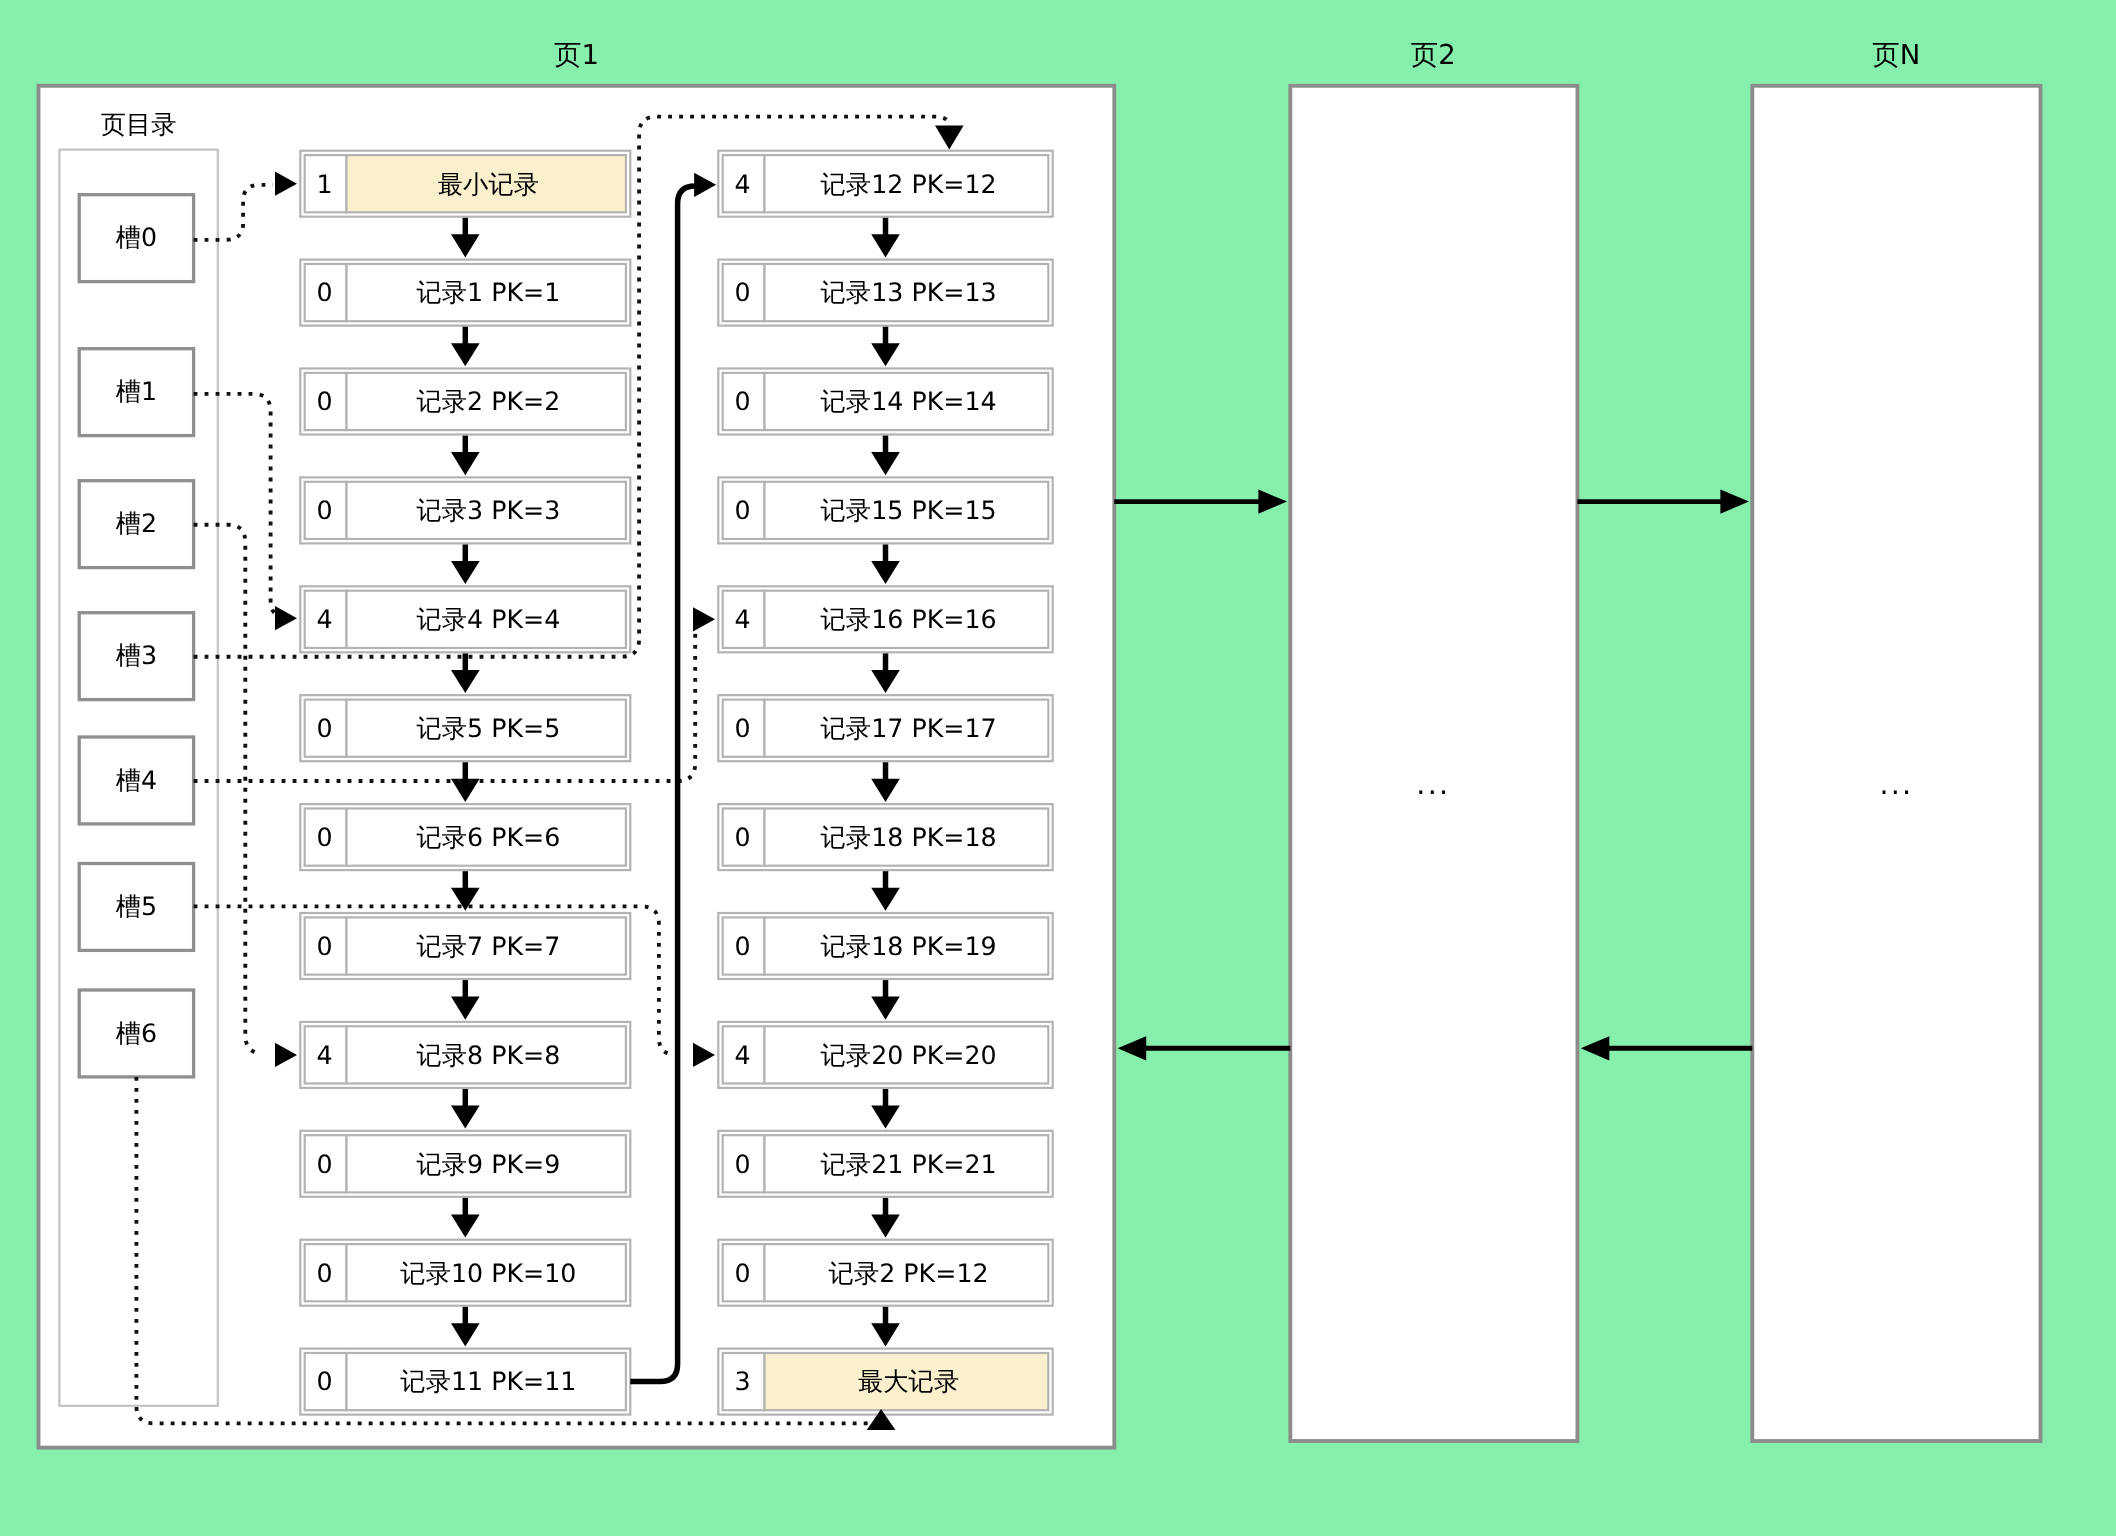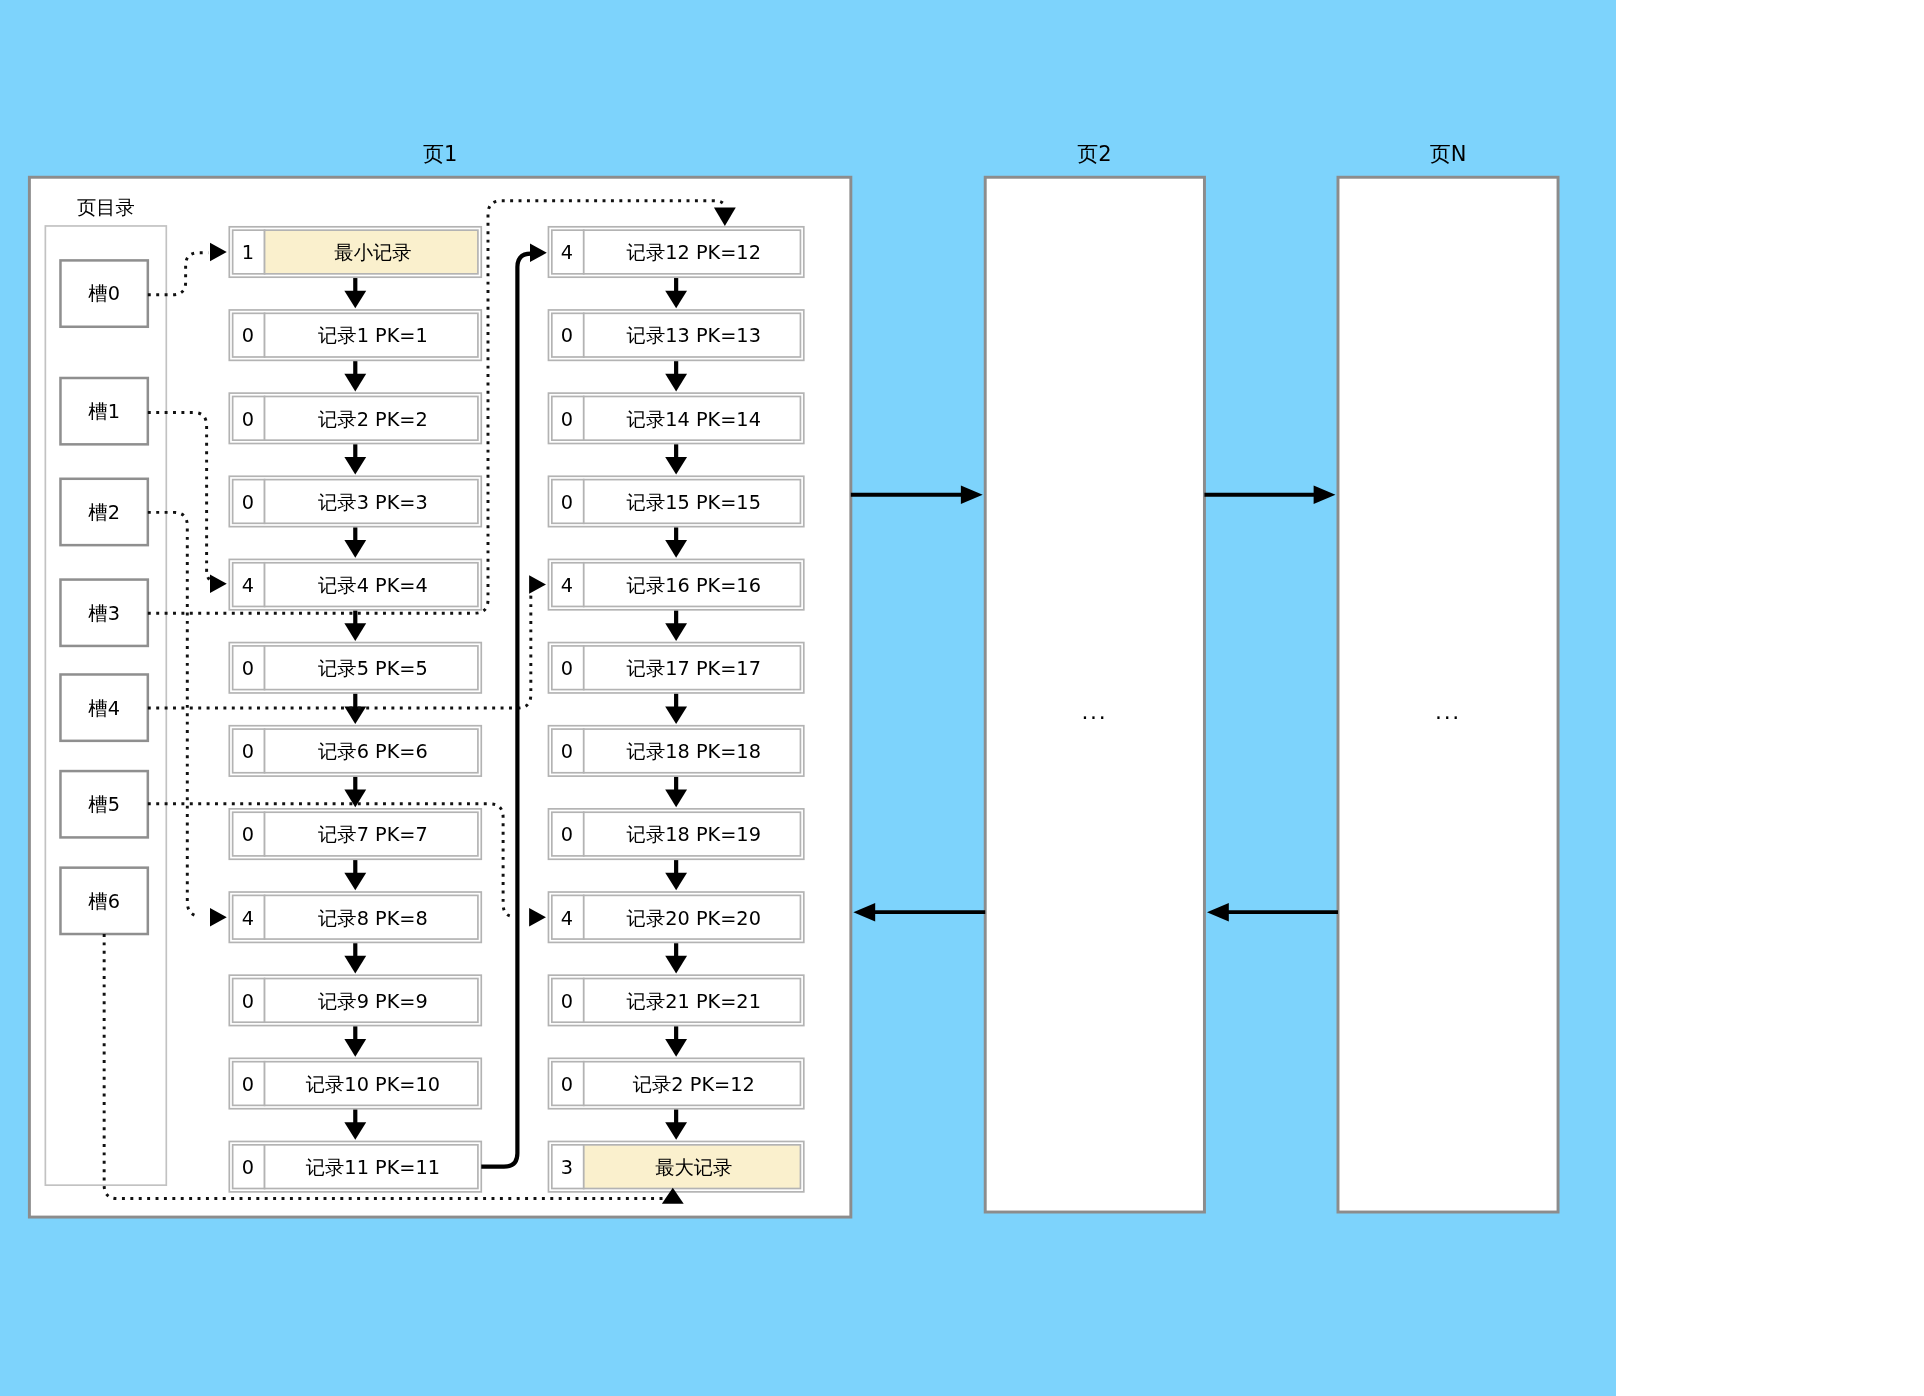--- a/index.html
+++ b/index.html
@@ -1,16 +1,16 @@
 <!DOCTYPE html>
 <html><head>
 <meta charset="utf-8">
 <style>
   html,body{margin:0;padding:0;background:#ffffff;}
-  .stage{position:relative;width:1616px;height:1396px;background:#7dd3fc;
+  .stage{position:relative;width:1924px;height:1396px;background:#86efac;
          font-family:"DejaVu Sans","Liberation Sans",sans-serif;}
   svg{display:block;width:100%;height:100%;}
   text{font-family:"DejaVu Sans","Liberation Sans",sans-serif;fill:#000;}
   .ctr{text-anchor:middle;dominant-baseline:central;}
   .ptitle{font-size:25px;}
   .dirtitle{font-size:23px;}
   .lbl{font-size:23px;}
   .dots{font-size:26px;letter-spacing:2px;}
 </style>
 </head>

